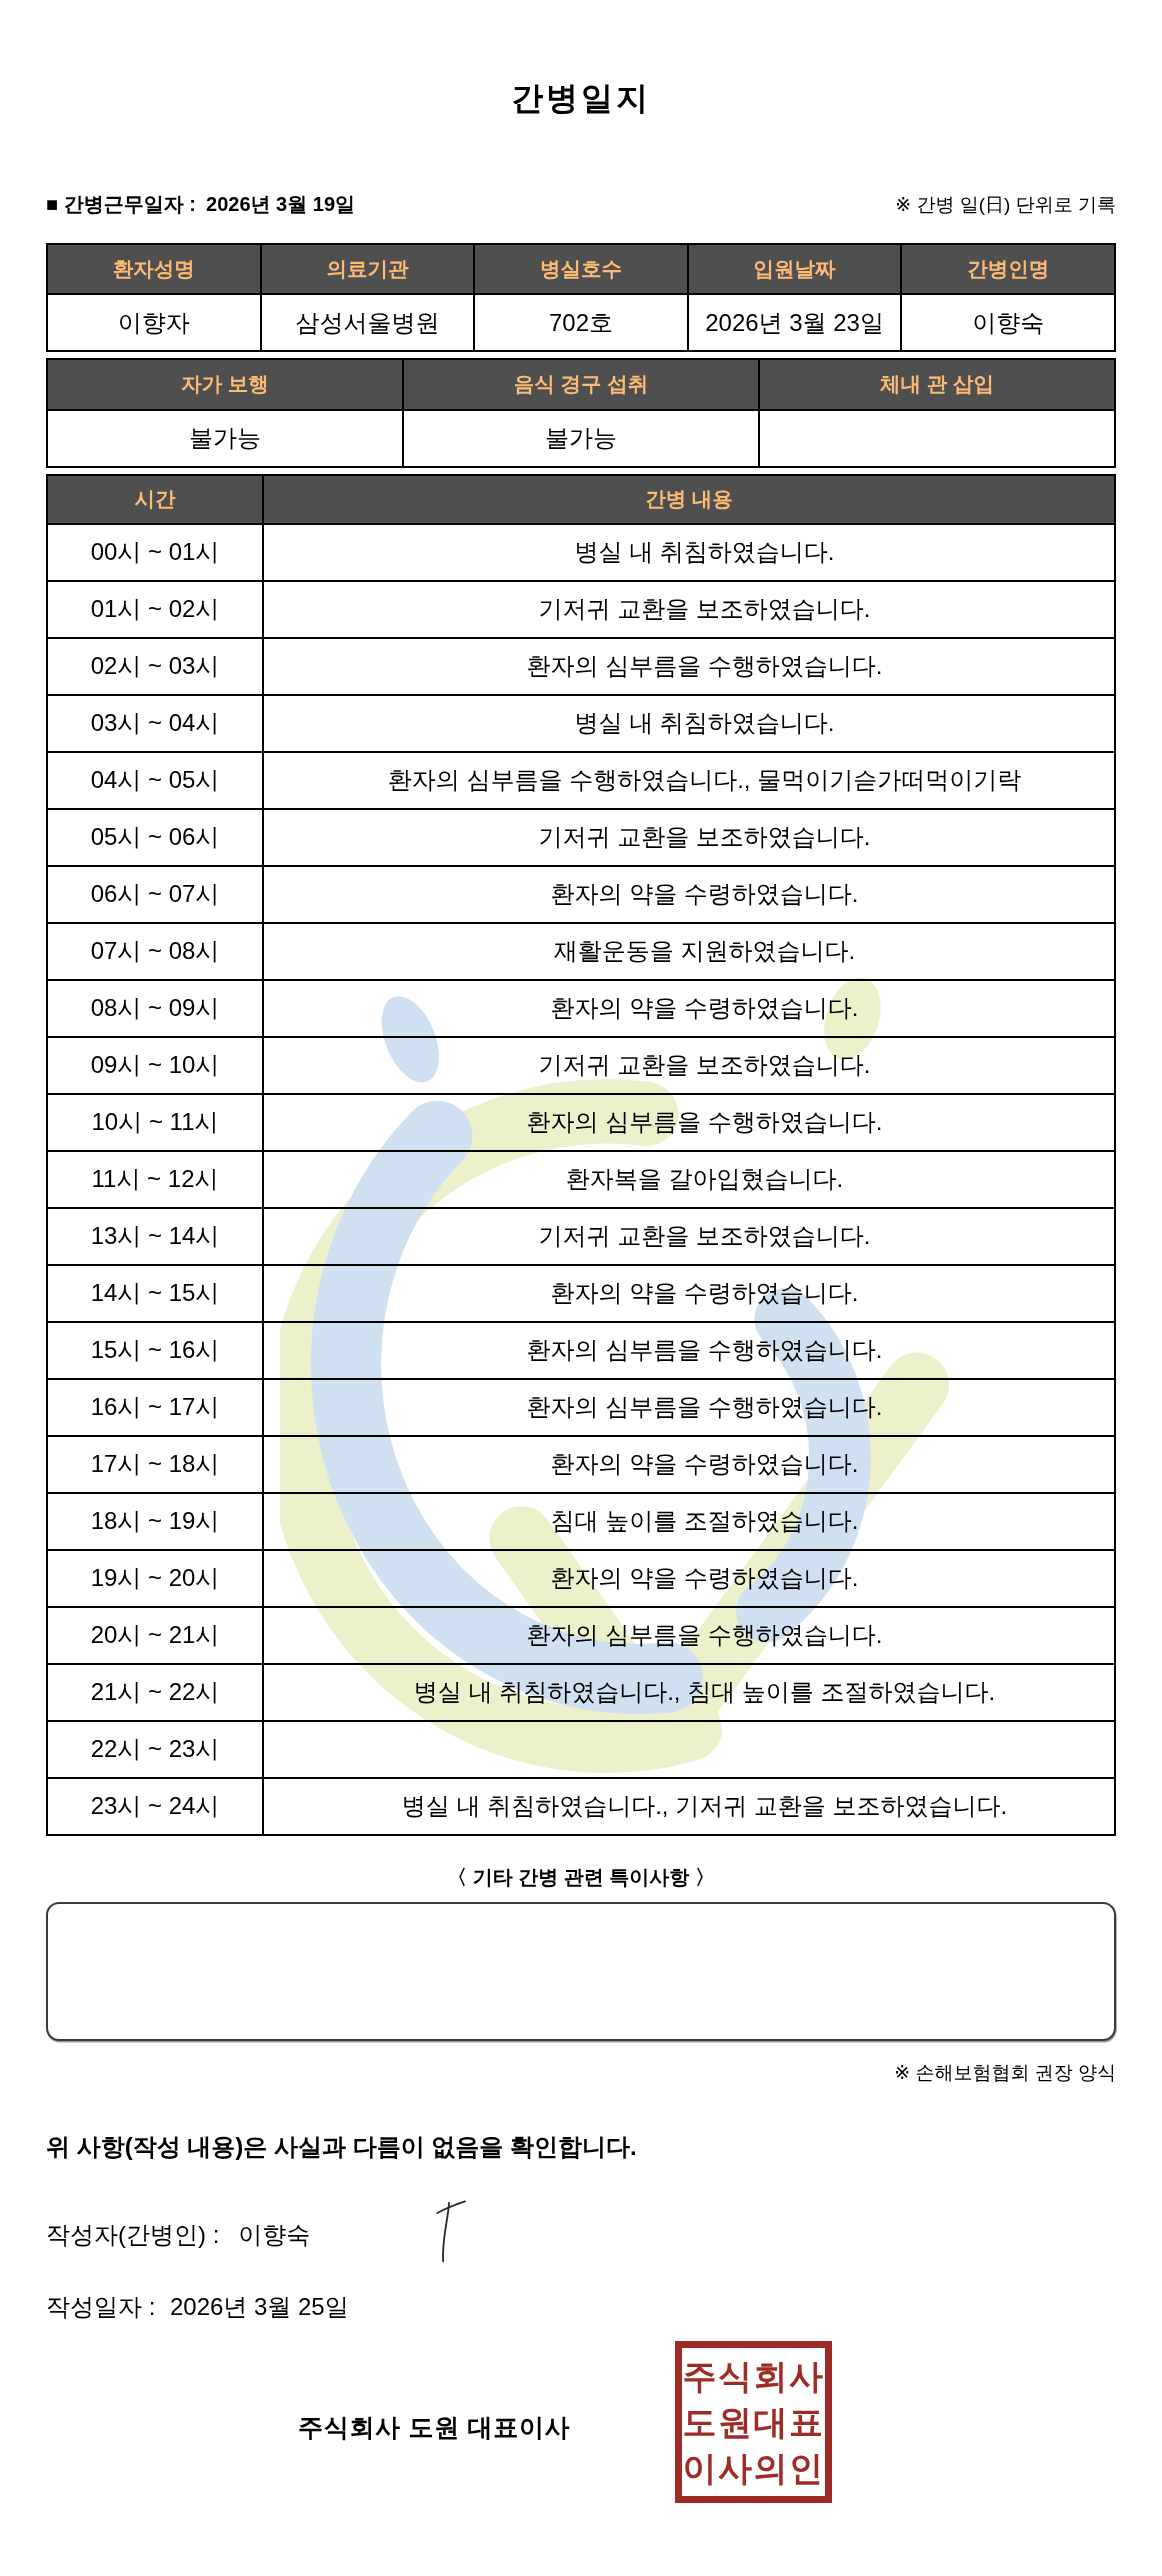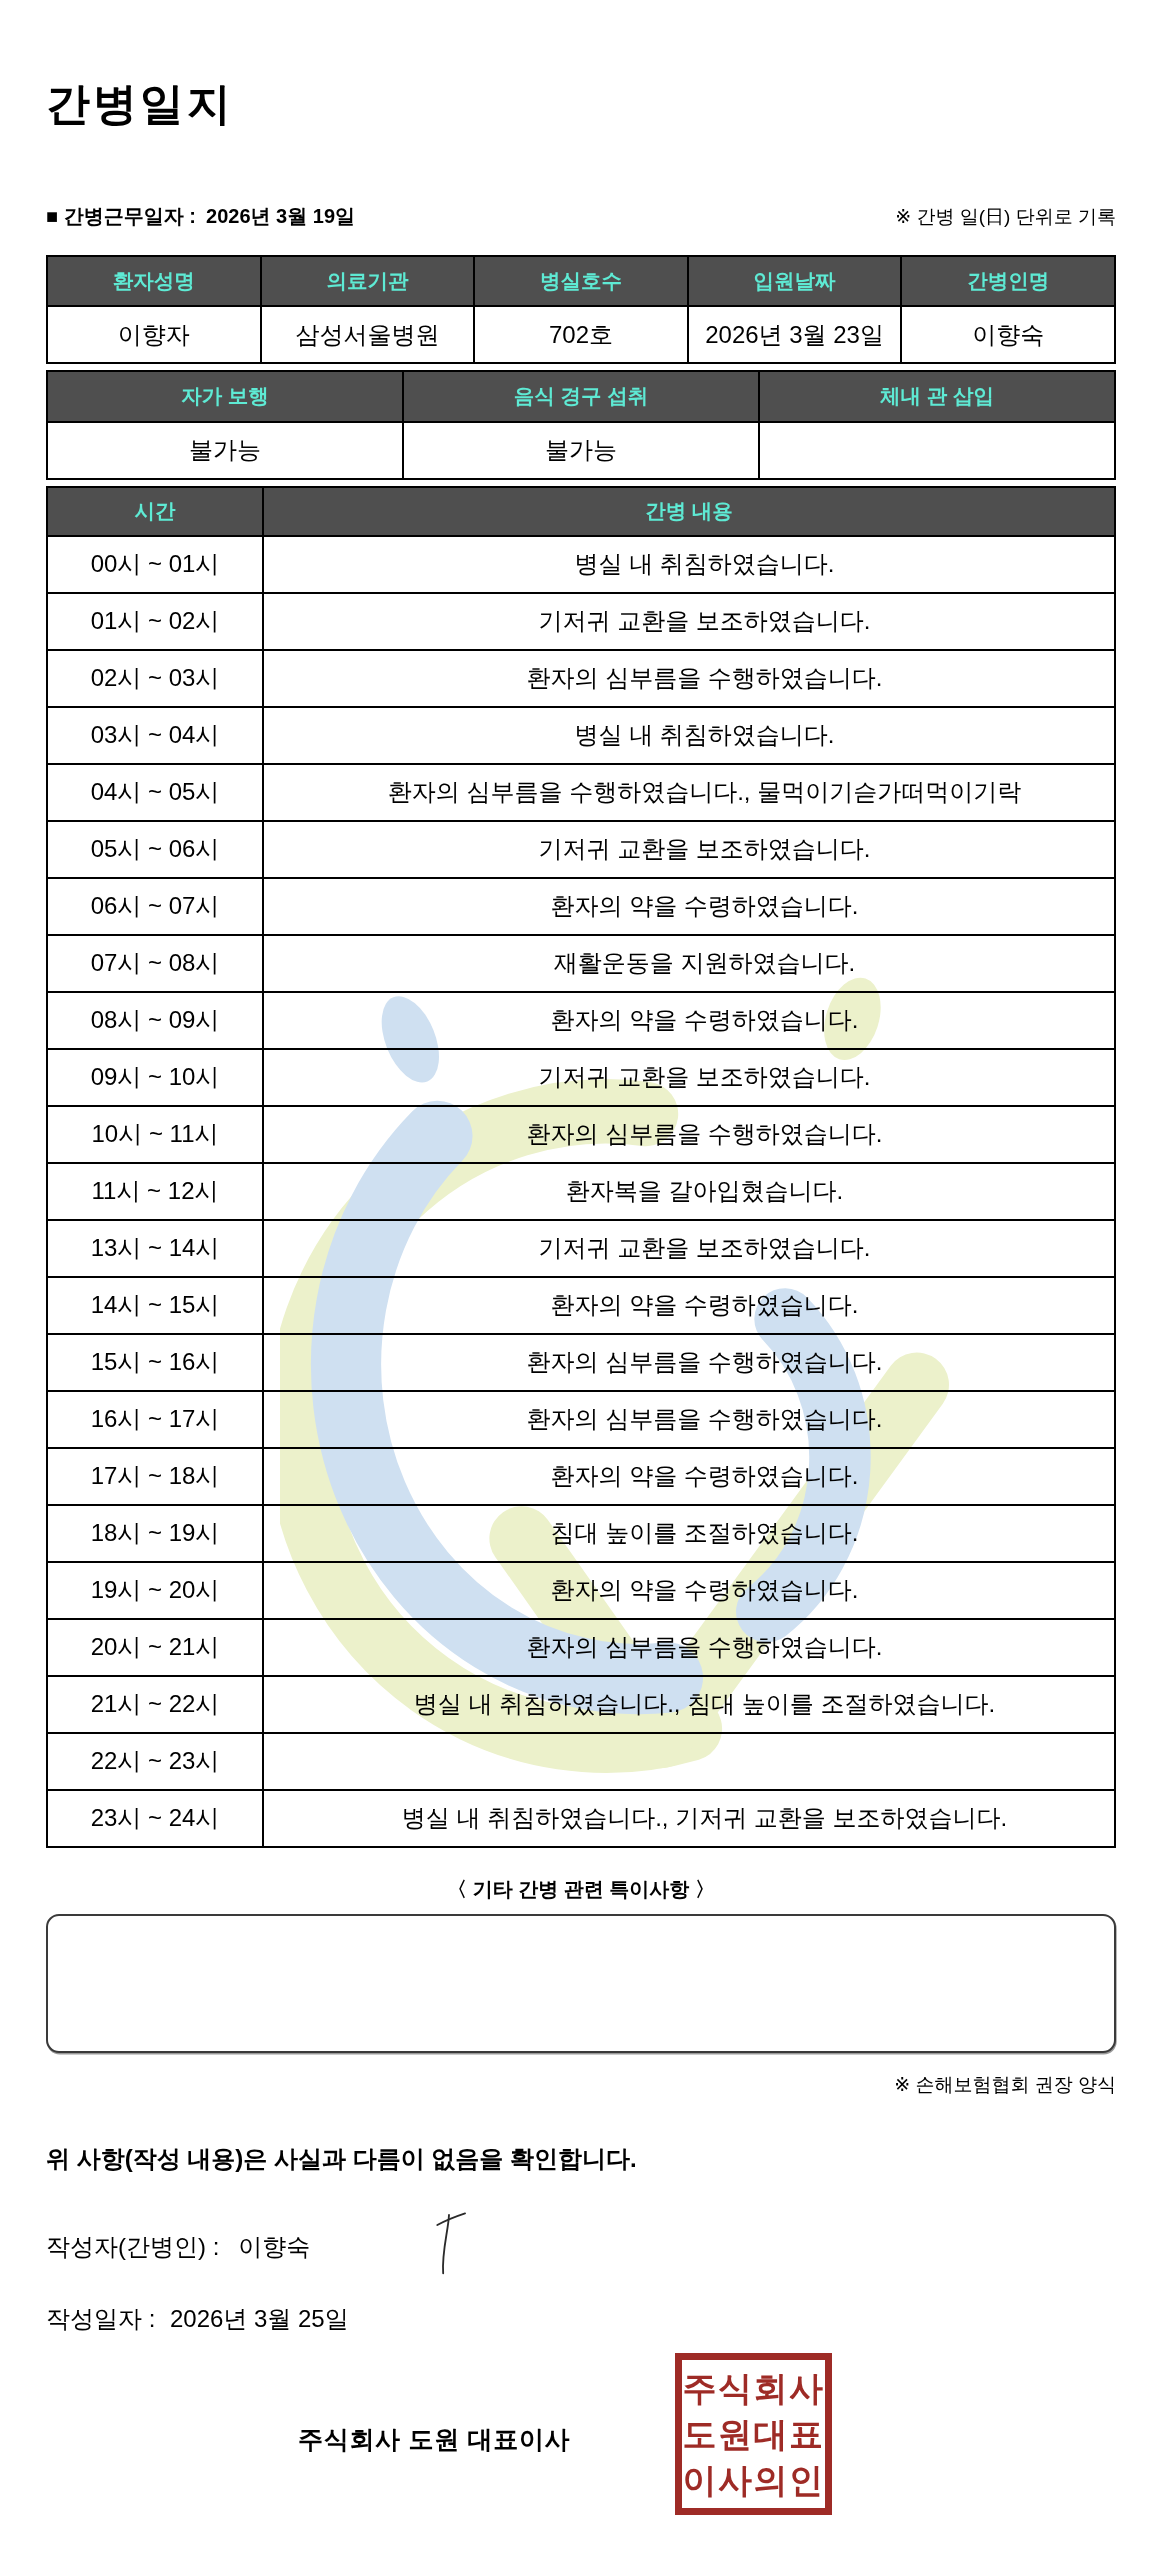--- a/index.html
+++ b/index.html
@@ -5,30 +5,30 @@
   html,body{margin:0;padding:0;}
   body{
     width:1162px;height:2576px;position:relative;background:#ffffff;
     font-family:"Liberation Sans","DejaVu Sans",sans-serif;color:#000;
   }
   .content{position:relative;margin:0 46px;}
   
   .watermark{position:absolute;left:234px;top:849px;width:732px;height:1010px;z-index:0;pointer-events:none;}
   .z{position:relative;z-index:1;}
 
-  .doc-title{margin:82px 0 0;text-align:left;font-size:44px;font-weight:bold;line-height:1;letter-spacing:2.9px;}
+  .doc-title{margin:82px 0 0;text-align:center;font-size:32px;font-weight:bold;line-height:1;letter-spacing:2.9px;}
 
   .meta-row{display:flex;justify-content:space-between;align-items:baseline;margin-top:77px;font-size:20px;}
   .meta-left{font-weight:bold;}
   .meta-left .val{font-weight:bold;margin-left:10.2px;}
   .meta-right{font-size:19px;}
 
   table{border-collapse:collapse;width:100%;table-layout:fixed;background:transparent;}
   th,td{border:2.9px solid #000;}
-  th{background:#4f4f4f;color:#5eead4;font-weight:bold;font-size:20.5px;}
+  th{background:#4f4f4f;color:#fdba74;font-weight:bold;font-size:20.5px;}
   td{font-size:24px;background:transparent;}
 
   .tbl1{margin-top:25px;}
   .tbl1 th{height:46px;}
   .tbl1 td{height:53px;text-align:center;}
 
   .tbl2{margin-top:5.9px;}
   .tbl2 th{height:47px;}
   .tbl2 td{height:53px;text-align:center;}
 

